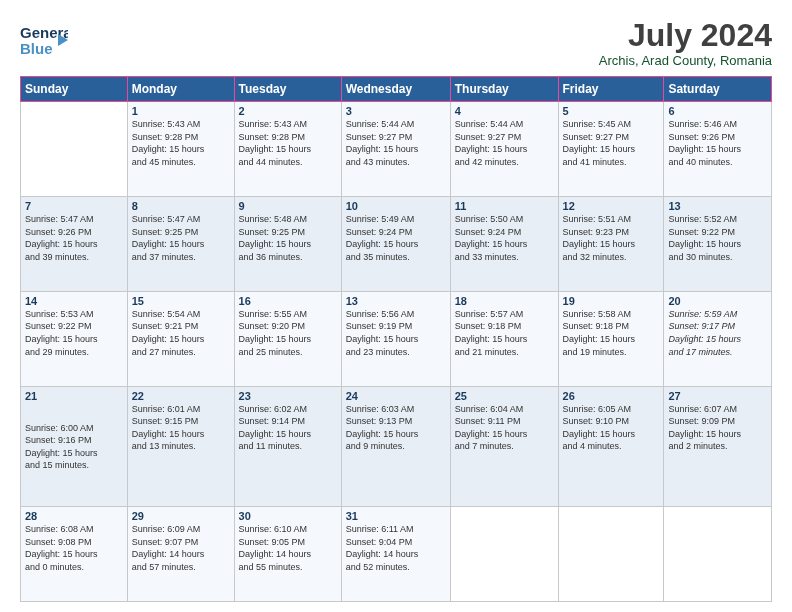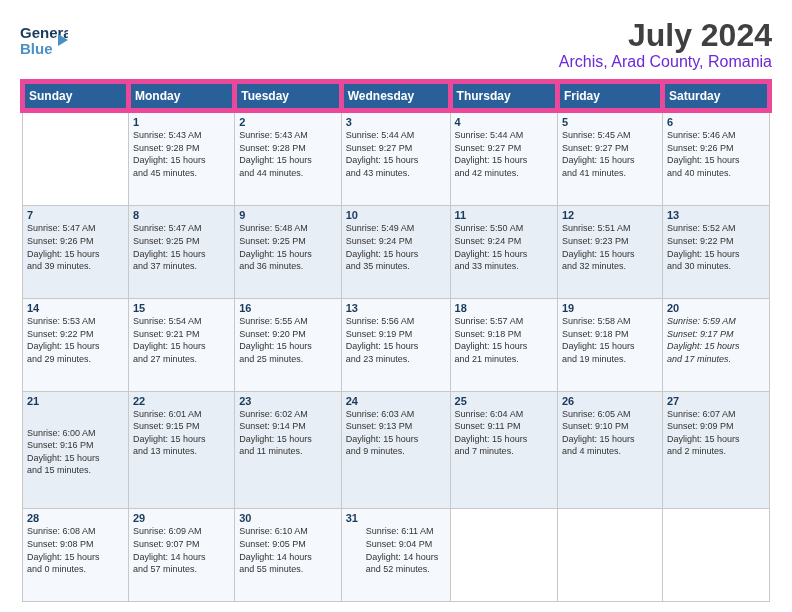--- a/index.html
+++ b/index.html
@@ -26,37 +26,37 @@
     .title-block {
       text-align: right;
     }
     .month-title {
       font-size: 32px;
       font-weight: bold;
       color: #404040;
       line-height: 1.1;
     }
     .location-title {
-      font-size: 16px;
-      color: #6d28d9;
+      font-size: 13px;
+      color: #14532d;
       font-weight: normal;
     }
     .calendar {
       width: 100%;
       border-collapse: collapse;
       flex: 1;
     }
     .calendar th {
       background: #2a6099;
       color: #fff;
       font-size: 12px;
       font-weight: bold;
       padding: 5px 4px;
       text-align: left;
-      border: 5px solid #ec4899;
+      border: 1px solid #ec4899;
     }
     .calendar td {
       border: 1px solid #c8c8c8;
       vertical-align: top;
       padding: 3px 4px;
       font-size: 9.5px;
       color: #222;
       width: 113px;
       background: #fff;
     }
@@ -335,21 +335,21 @@
           </td>
           <td>
             <span class="day-number">30</span>
             <div class="day-info" style="white-space: pre-line;">Sunrise: 6:10 AM
 Sunset: 9:05 PM
 Daylight: 14 hours
 and 55 minutes.</div>
           </td>
           <td>
             <span class="day-number">31</span>
-            <div class="day-info" style="white-space: pre-line; margin-left: 20px;">Sunrise: 6:11 AM
+            <div class="day-info" style="white-space: pre-line;">Sunrise: 6:11 AM
 Sunset: 9:04 PM
 Daylight: 14 hours
 and 52 minutes.</div>
           </td>
           <td class="empty-cell"></td>
           <td class="empty-cell"></td>
           <td class="empty-cell"></td>
         </tr>
       </tbody>
   </table>

